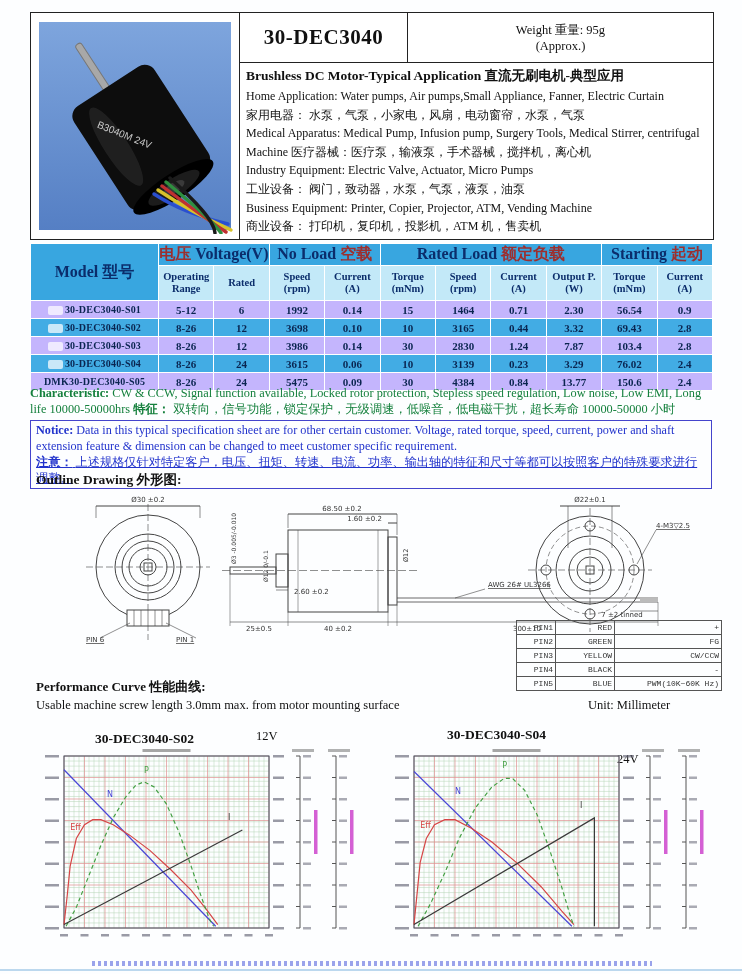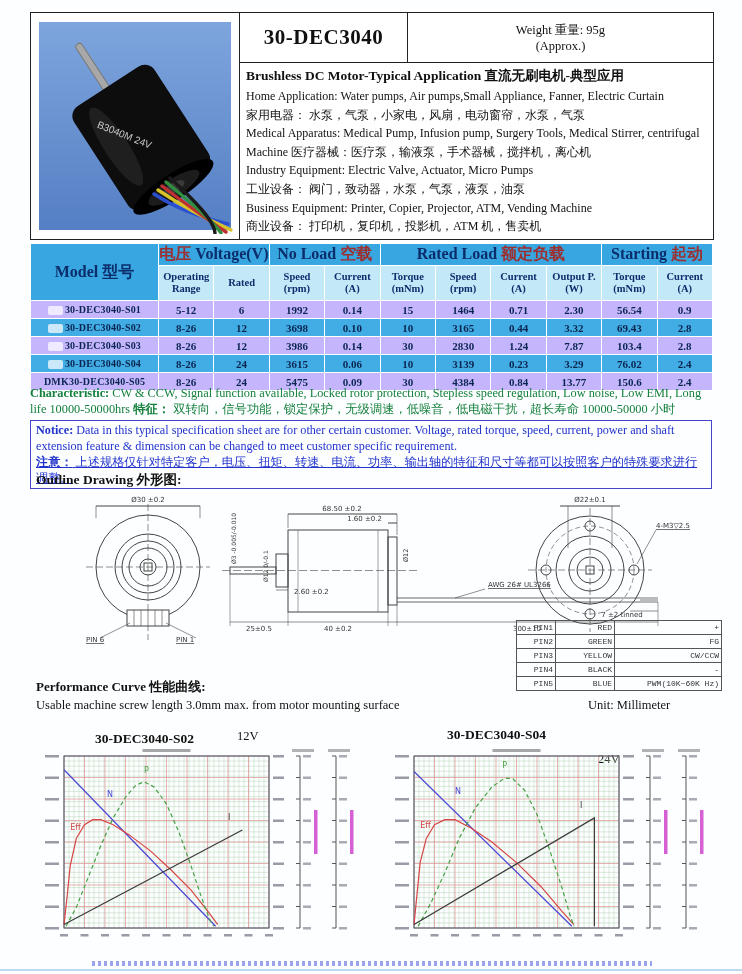--- a/index.html
+++ b/index.html
@@ -38,21 +38,21 @@
   .pin-table{position:absolute;left:516px;top:620px;border-collapse:collapse;font-family:"Liberation Mono",monospace;}
   .pin-table td{border:1px solid #555;font-size:8px;color:#333;text-align:right;height:13px;padding:0 2px;}
   .pin-table td:nth-child(1){width:34px;}
   .pin-table td:nth-child(2){width:54px;}
   .pin-table td:nth-child(3){width:102px;}
   
   .screw-note{position:absolute;left:36px;top:698px;font-size:12.5px;}
   .unit-note{position:absolute;left:588px;top:698px;font-size:12.5px;}
   .curve-title{position:absolute;left:36px;top:678px;font-size:13px;font-weight:bold;}
   .c-title{position:absolute;font-size:13.5px;font-weight:bold;}
-  .c-volt{position:absolute;font-size:12.5px;}
+  .c-volt{position:absolute;font-size:12.5px;margin-left:19px;}
   .chart{position:absolute;width:322px;height:212px;}
   
   .footer-blur{position:absolute;left:92px;top:961px;width:560px;height:5px;opacity:.5;filter:blur(.6px);
     background:repeating-linear-gradient(90deg,#3a4bd8 0 3px,transparent 3px 6px);}
   .bottom-rule{position:absolute;left:0;top:969px;width:742px;height:2px;background:#bcd8ee;}
 </style>
 </head>
 <body>
 
 <div class="sheet">

